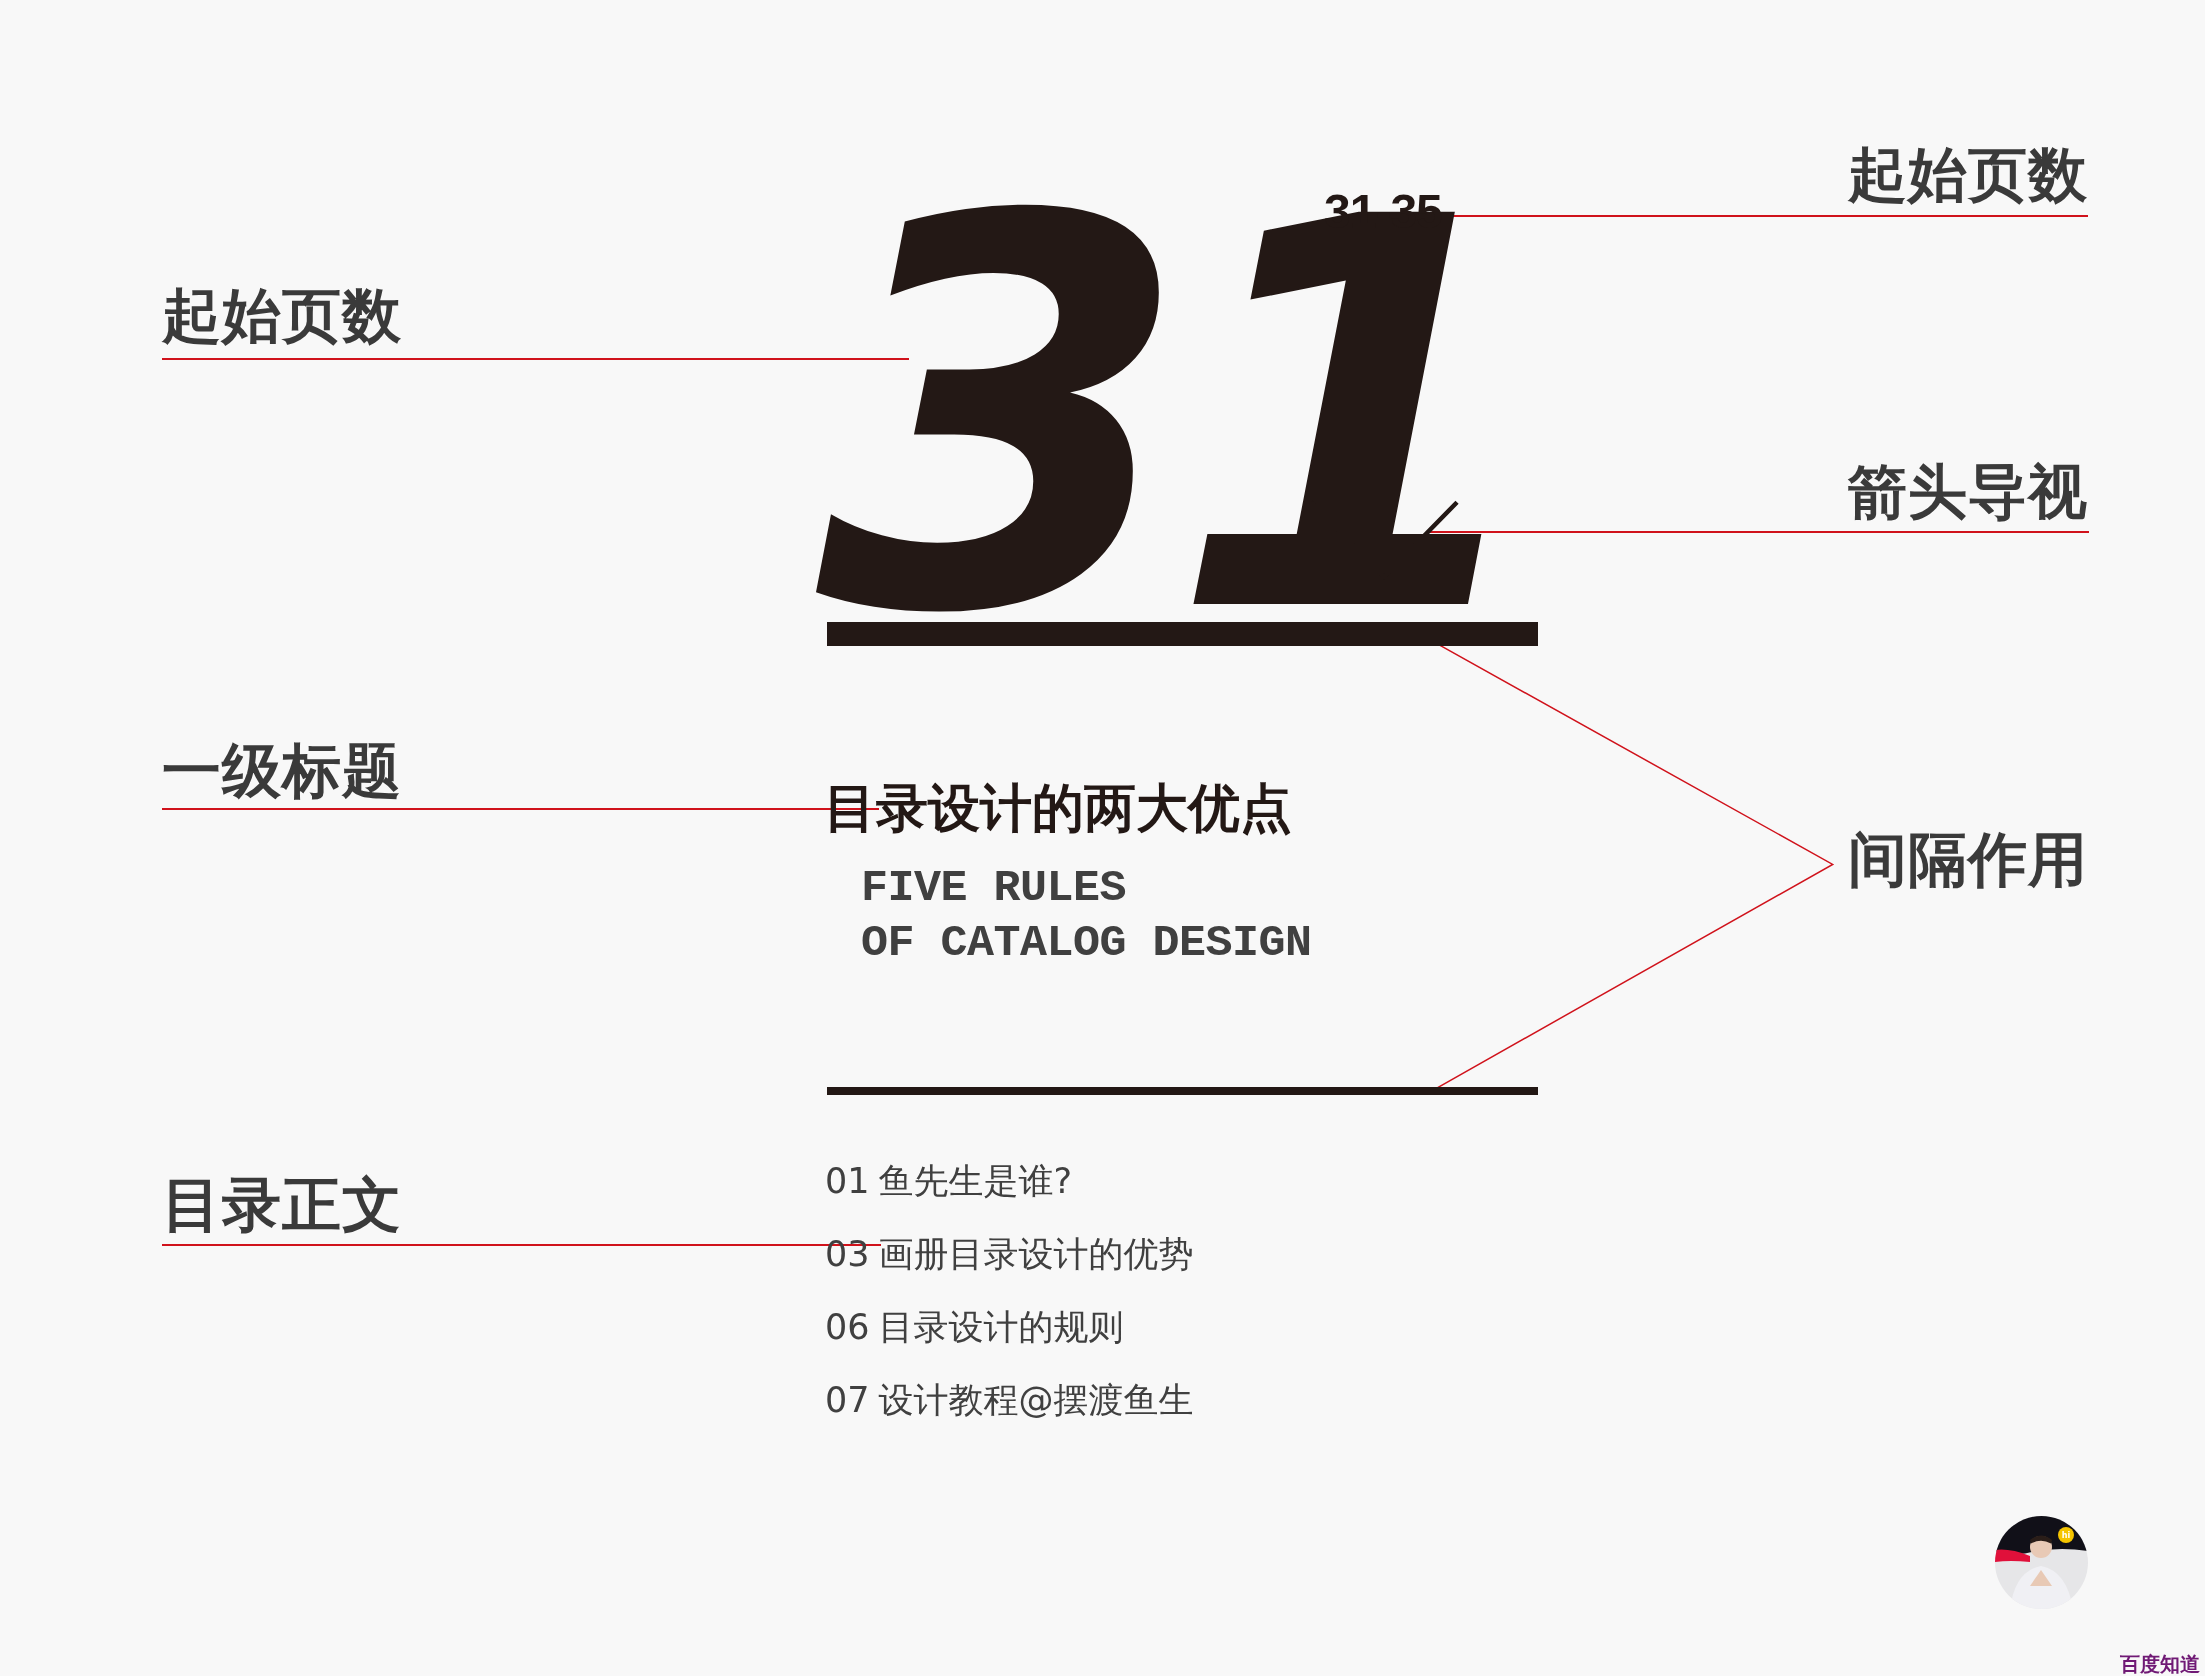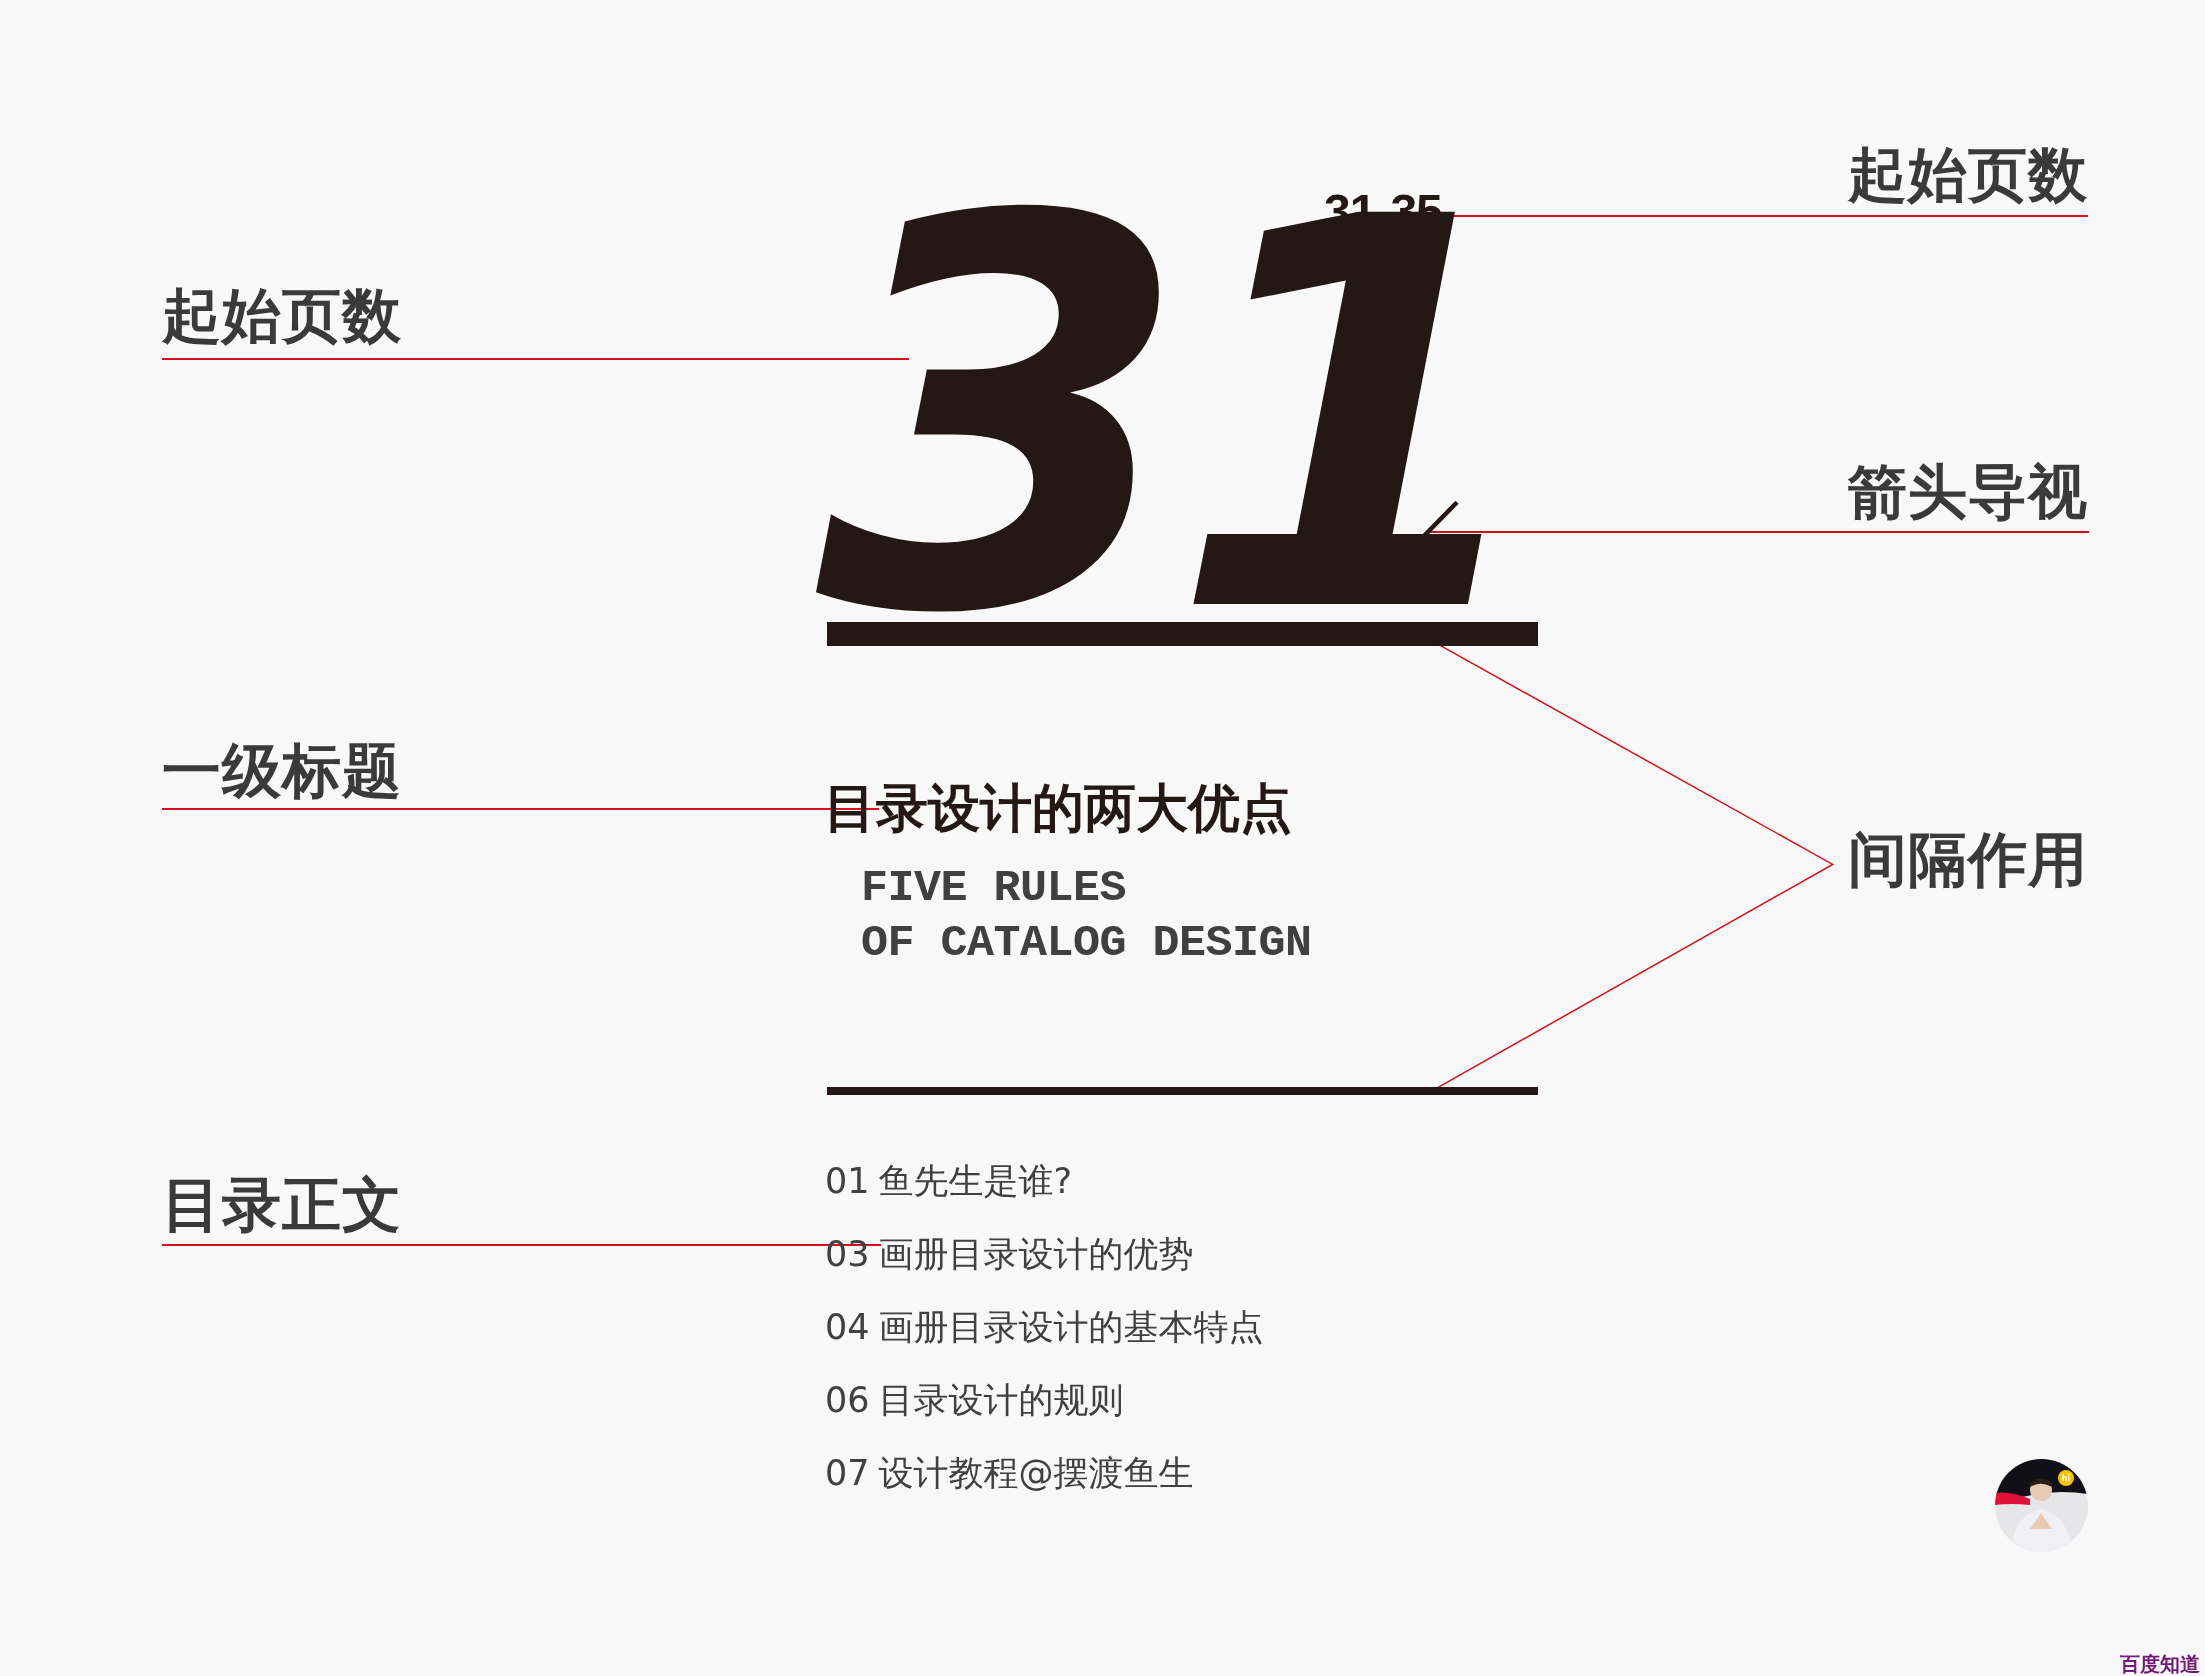--- a/index.html
+++ b/index.html
@@ -43,21 +43,21 @@
   }
   .toc {
     position:absolute; left:825px; top:1145px; margin:0; padding:0; list-style:none;
   }
   .toc li {
     font-family:"DejaVu Sans",sans-serif; font-size:35px; line-height:73px;
     color:#404040; white-space:nowrap; height:73px;
   }
   .toc .num { margin-right:9px; }
   .avatar {
-    position:absolute; left:1995px; top:1459px; width:93px; height:93px;
+    position:absolute; left:1995px; top:1516px; width:93px; height:93px;
     border-radius:50%; overflow:hidden; background:#e6e6e8;
   }
   .watermark {
     position:absolute; right:5px; bottom:3px; font-size:20px; font-weight:bold;
     color:#701a75; font-family:"DejaVu Sans",sans-serif; line-height:1;
   }
   svg.overlay { position:absolute; left:0; top:0; }
 </style>
 </head>
 <body>
@@ -94,21 +94,20 @@
 
 <div class="heading-cn">目录设计的两大优点</div>
 <div class="heading-en" style="top:866px;">FIVE RULES</div>
 <div class="heading-en" style="top:921px;">OF CATALOG DESIGN</div>
 
 <div class="bar" style="left:827px; top:1087px; width:711px; height:8px;"></div>
 
 <ul class="toc">
   <li><span class="num">01</span><span>鱼先生是谁?</span></li>
   <li><span class="num">03</span><span>画册目录设计的优势</span></li>
-  <li><span class="num">04</span><span>画册目录设计的基本特点</span></li>
   <li><span class="num">06</span><span>目录设计的规则</span></li>
   <li><span class="num">07</span><span>设计教程@摆渡鱼生</span></li>
 </ul>
 
 <div class="avatar">
   <svg width="93" height="93" viewBox="0 0 186 186">
     <path d="M0,0 H186 V70 Q120,60 60,75 Q25,80 0,70 Z" fill="#111018"></path>
     <path d="M0,68 Q30,64 70,80 L70,92 Q30,88 0,92 Z" fill="#e0103a"></path>
     <circle cx="92" cy="62" r="22" fill="#e8c9b5"></circle>
     <path d="M70,48 Q92,30 114,48 L112,55 Q92,44 72,55 Z" fill="#2a1d18"></path>

